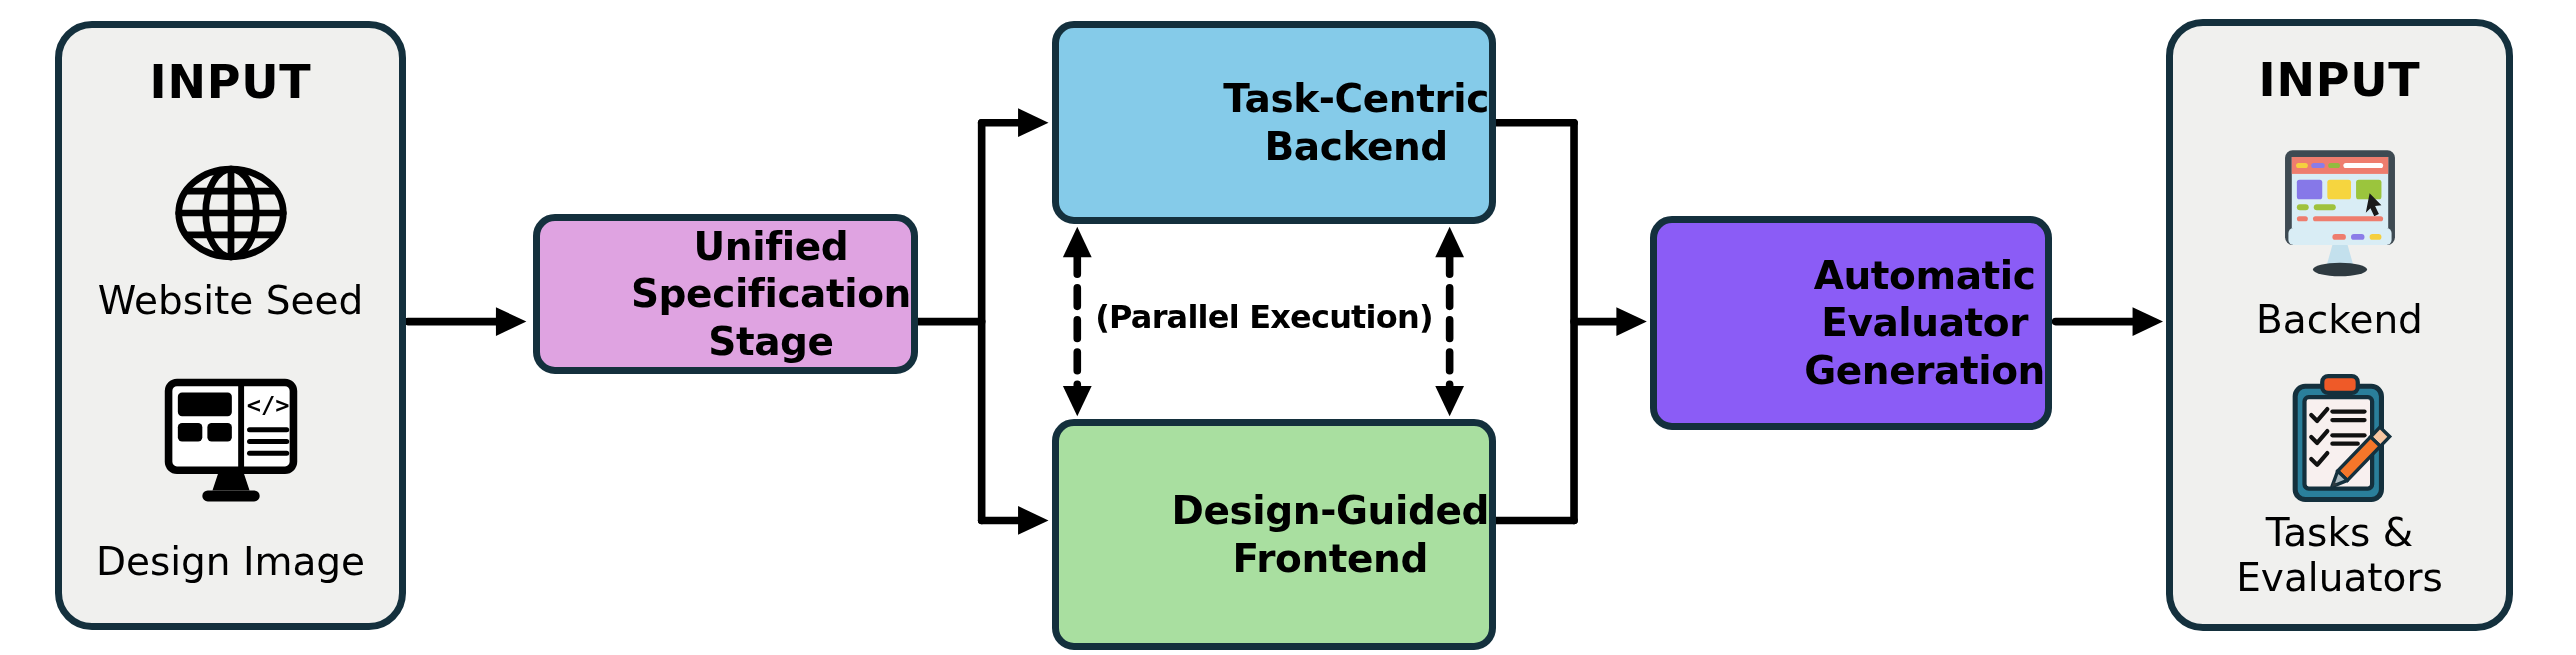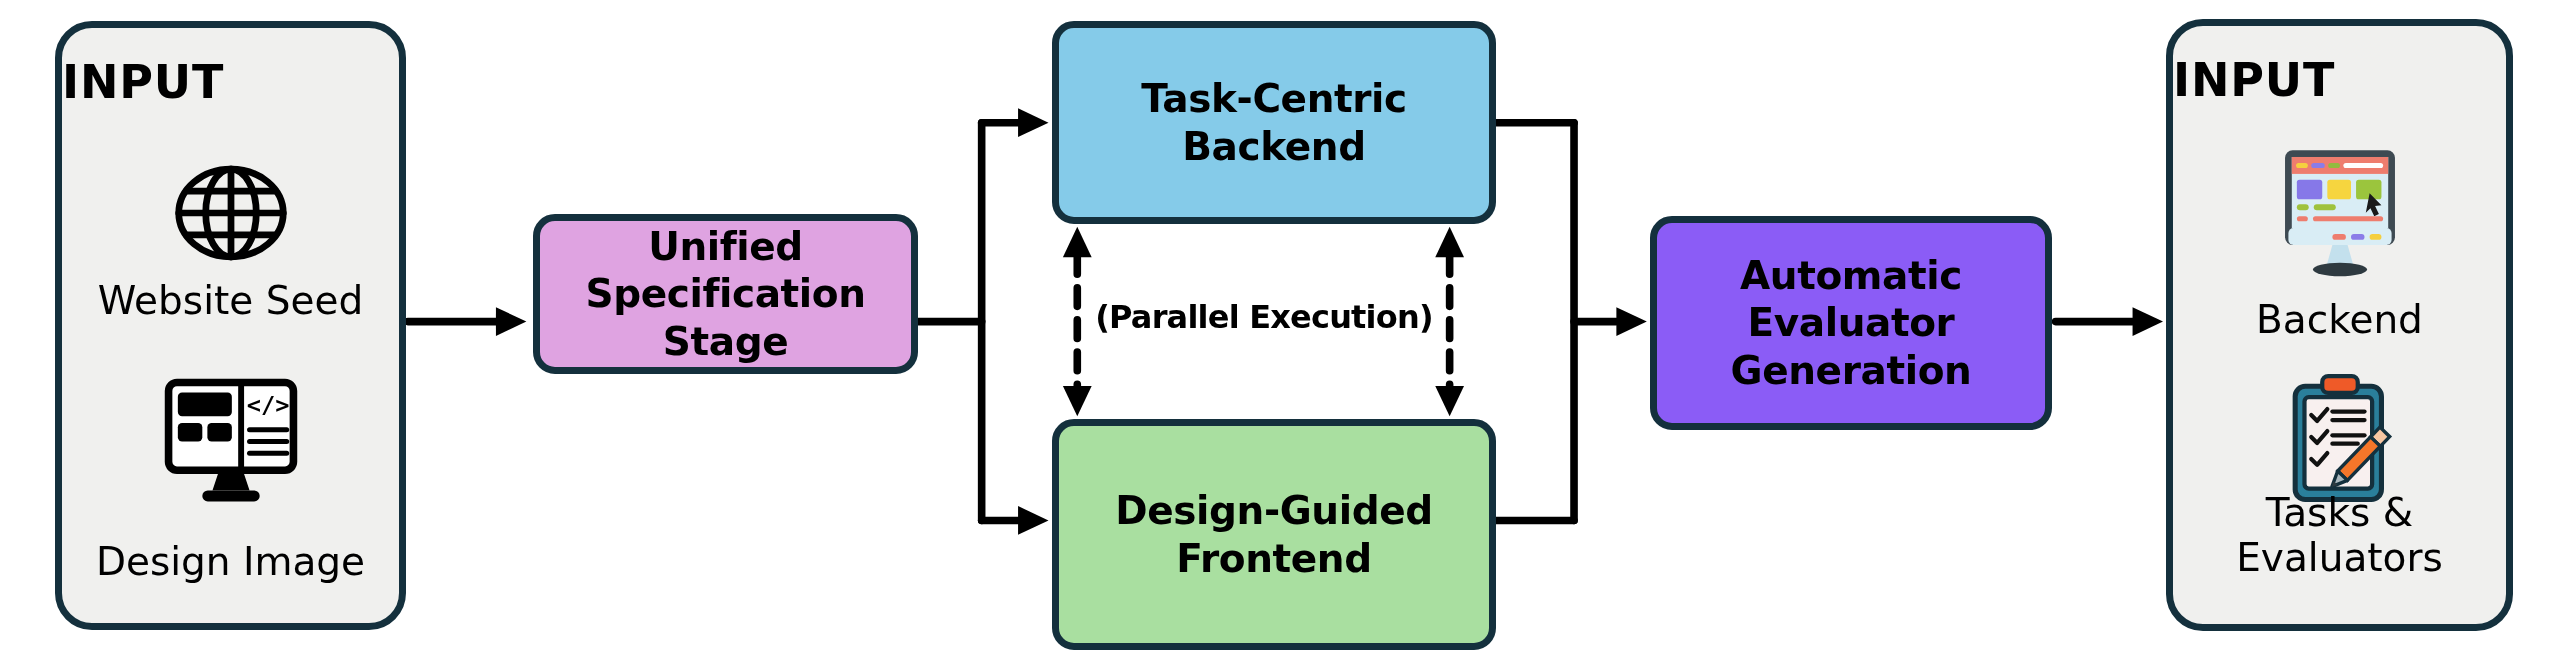--- a/index.html
+++ b/index.html
@@ -1,22 +1,22 @@
 <!DOCTYPE html>
 <html style="font-size:13.5px"><head>
 <meta charset="utf-8">
 <style>
   html,body{margin:0;padding:0;background:#fff;}
   #canvas{position:relative;width:2576px;height:655px;background:#ffffff;overflow:hidden;
           font-family:"DejaVu Sans","Liberation Sans",sans-serif;color:#000;}
   .panel{position:absolute;background:#f0f0ee;border:7.6px solid #14303d;border-radius:37px;box-sizing:border-box;}
   .stage{position:absolute;border:7.6px solid #14303d;border-radius:22px;box-sizing:border-box;
-         display:flex;align-items:center;justify-content:center;text-align:center;}
+         display:flex;align-items:center;justify-content:flex-end;text-align:center;}
   .stage .lbl{font-size:39px;font-weight:bold;line-height:1.22;white-space:pre-line;letter-spacing:-0.4px;}
-  .panel .ttl{position:absolute;left:0;right:0;font-size:46px;font-weight:bold;letter-spacing:0.8px;}
+  .panel .ttl{position:absolute;left:0;right:0;text-align:center;font-size:46px;font-weight:bold;letter-spacing:0.8px;}
   .panel .sub{position:absolute;left:0;right:0;text-align:center;font-size:39px;font-weight:500;
               line-height:1.16;white-space:pre-line;}
   .icon{position:absolute;left:50%;transform:translateX(-50%);}
   #spec-box{left:533px;top:214px;width:385px;height:160px;background:#dfa3e1;}
   #backend-box{left:1052px;top:21px;width:444px;height:203px;background:#85cbe9;}
   #frontend-box{left:1052px;top:419px;width:444px;height:231px;background:#a9dfa0;}
   #evaluator-box{left:1650px;top:216px;width:402px;height:214px;background:#8b5cf6;}
   #input-panel{left:55px;top:21px;width:351px;height:609px;}
   #output-panel{left:2166px;top:18.6px;width:347px;height:612px;}
   #parallel-note{position:absolute;left:1082px;top:298px;width:364px;text-align:center;
@@ -155,18 +155,18 @@
         <line x1="66" y1="76" x2="104" y2="76"></line>
         <line x1="66" y1="86" x2="96" y2="86"></line>
       </g>
       <g transform="translate(128,72) rotate(134)">
         <rect x="0" y="-8" width="16" height="16" fill="#f6c6a2" stroke="#14303d" stroke-width="4"></rect>
         <rect x="16" y="-8" width="56" height="16" fill="#f4762a" stroke="#14303d" stroke-width="4"></rect>
         <polygon points="72,-8 72,8 90,0" fill="#aab7bd" stroke="#14303d" stroke-width="4" stroke-linejoin="round"></polygon>
         <polygon points="84,-3.5 84,3.5 90,0" fill="#2e3a40"></polygon>
       </g>
     </svg>
-    <div class="sub" style="top:464px">Tasks &amp;
+    <div class="sub" style="top:484px">Tasks &amp;
 Evaluators</div>
   </div>
 
 </div>
 
 
 </body></html>

